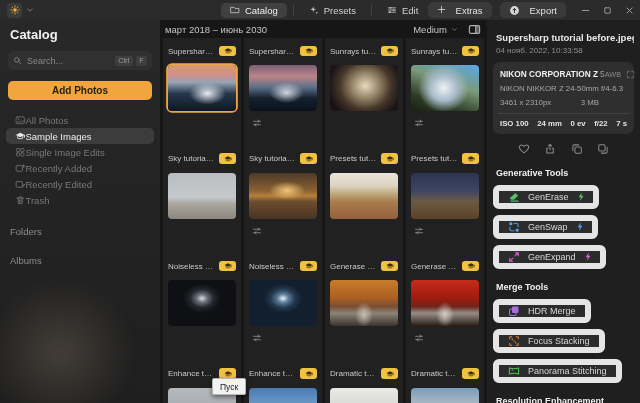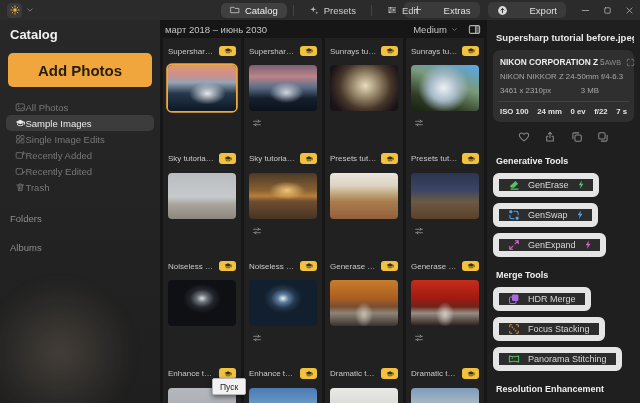--- a/index.html
+++ b/index.html
@@ -11,37 +11,37 @@
   .titlebar { position:absolute; top:0; left:0; right:0; height:20px; background:#2b2b2b; display:flex; align-items:center; z-index:30; }
   .logo { width:15px; height:15px; margin-left:7px; border-radius:4px; background:#3a3a3a; display:flex; align-items:center; justify-content:center; }
   .logo .icon { width:10px; height:10px; color:#f0b23c; }
   .chev { width:8px; height:8px; color:#9a9a9a; margin-left:4px; }
   .tabs { position:absolute; left:50%; transform:translateX(-48%); display:flex; align-items:center; gap:2px; }
   .tab { display:flex; align-items:center; gap:5px; padding:2px 9px; border-radius:5px; font-size:9.5px; color:#cfcfcf; cursor:default; }
   .tab.active { background:#404040; color:#f0f0f0; }
   .tab .icon { width:10px; height:10px; color:#c0c0c0; }
   .sep { width:1px; height:11px; background:#444; margin:0 4px; }
   .tb-right { margin-left:auto; display:flex; align-items:center; }
-  .pill { display:flex; align-items:flex-start; gap:22px; background:#3a3a3a; border:none; color:#e0e0e0; font-size:9.5px; font-family:inherit; border-radius:5px; padding:2.5px 9px; margin-right:8px; }
+  .pill { display:flex; align-items:flex-start; gap:10px; background:#3a3a3a; border:none; color:#e0e0e0; font-size:9.5px; font-family:inherit; border-radius:5px; padding:2.5px 9px; margin-right:8px; }
   .pill .icon { width:9px; height:9px; color:#e0e0e0; }
   .pill .icon.big { width:11px; height:11px; }
   .winctl { display:flex; align-items:center; }
   .winbtn { width:22px; height:20px; display:flex; align-items:center; justify-content:center; color:#b8b8b8; }
   .winbtn .icon { width:9px; height:9px; }
 
   
   .sidebar { position:absolute; top:20px; left:0; width:160px; bottom:0; background:linear-gradient(180deg,#282828 0%,#242424 40%,#1f1f1f 100%); overflow:hidden; z-index:10; }
   .sidebar::after { content:''; position:absolute; left:-25px; bottom:-35px; width:170px; height:170px; background:radial-gradient(circle, rgba(150,132,112,.30), transparent 62%); filter:blur(6px); pointer-events:none; }
   .sb-title { font-size:13px; font-weight:bold; color:#f2f2f2; padding:7px 0 0 10px; }
   .searchbox { margin:9px 8px 0; height:19px; background:#303030; border-radius:5px; display:flex; align-items:center; padding:0 5px; }
   .searchbox .icon { width:9px; height:9px; color:#8f8f8f; flex:none; }
   .searchbox input { flex:1; min-width:0; background:transparent; border:none; outline:none; color:#d8d8d8; font-size:9px; margin-left:5px; font-family:inherit; }
   .searchbox input::placeholder { color:#8a8a8a; }
   .key { background:#3e3e3e; color:#9c9c9c; font-size:7px; border-radius:2px; padding:1.5px 3.5px; margin-left:3px; flex:none; }
-  .addbtn { display:block; width:144px; margin:11px auto 0; height:34px; background:#f0a63c; color:#241d08; border:none; border-radius:5px; font-size:15px; font-weight:bold; font-family:inherit; }
+  .addbtn { display:block; width:144px; margin:11px auto 0; height:19px; background:#f0a63c; color:#241d08; border:none; border-radius:5px; font-size:10px; font-weight:bold; font-family:inherit; }
   .nav { margin-top:12px; }
   .nav-item { display:flex; align-items:center; height:16px; margin:0 6px; padding-left:9px; border-radius:5px; color:#787878; font-size:9.5px; }
   .nav-item .icon { width:10.5px; height:10.5px; color:#6e6e6e; flex:none; }
   .nav-item.sel { background:#3c3c3c; color:#ececec; }
   .nav-item.sel .icon { color:#e8e8e8; }
   .sb-section { color:#8d8d8d; font-size:9.5px; padding-left:10px; margin-top:18px; }
 
   
   .gridarea { position:absolute; left:160px; top:20px; right:153px; bottom:0; background:#161616; overflow:hidden; }
   .grid-head { position:absolute; top:0; left:0; right:0; height:18px; display:flex; align-items:center; padding:0 6px 0 5px; }
@@ -175,20 +175,31 @@
                 <path d="M3 3l8 8M11 3l-8 8"></path>
               </svg>
             </span>
           </span>
       </div>
     </div>
   </header>
 
   <aside class="sidebar">
     <div class="sb-title">Catalog</div>
+    <div class="searchbox">
+      <span class="icon">
+          <svg viewBox="0 0 14 14" fill="none" stroke="currentColor" stroke-width="1.2" stroke-linecap="round" stroke-linejoin="round">
+            <circle cx="6" cy="6" r="3.6"></circle>
+            <path d="M8.8 8.8L12.2 12.2"></path>
+          </svg>
+        </span>
+      <input placeholder="Search..." style="">
+      <span class="key">Ctrl</span>
+      <span class="key">F</span>
+    </div>
     <button class="addbtn">Add Photos</button>
     <div class="nav" id="nav-list">
         <div class="nav-item">
     <span class="icon">
             <svg viewBox="0 0 14 14" fill="none" stroke="currentColor" stroke-width="1.2" stroke-linecap="round" stroke-linejoin="round">
               <rect x="1.5" y="2.5" width="11" height="9" rx="1.6"></rect>
               <circle cx="4.8" cy="5.6" r="1" fill="currentColor" stroke="none"></circle>
               <path d="M3 10.6l2.8-2.8 2 2 2.4-2.4 2.3 2.3"></path>
             </svg>
           </span>
@@ -577,20 +588,21 @@
     </div>
     <div class="thumb" style="background: radial-gradient(42% 55% at 50% 95%, rgb(56, 50, 42) 0%, rgba(56, 50, 42, 0) 72%) 0% 0% / cover, linear-gradient(rgb(124, 156, 186) 0%, rgb(170, 185, 197) 35%, rgb(142, 156, 162) 60%, rgb(92, 88, 79) 100%);"></div>
 
   </div>
       </div>
     <div class="tooltip">Пуск</div>
   </main>
 
   <aside class="inspector">
     <div class="filename">Supersharp tutorial before.jpeg</div>
+    <div class="datetime">04 нояб. 2022, 10:33:58</div>
     <div class="exif-card">
       <div class="exif-row1">
         <span class="camera">NIKON CORPORATION Z</span>
         <span class="camnum">5</span>
         <span class="awb">AWB</span>
         <span class="icon cropmarks">
             <svg viewBox="0 0 14 14" fill="none" stroke="currentColor" stroke-width="1.2" stroke-linecap="round" stroke-linejoin="round">
               <path d="M2 5V3.6c0-.9.7-1.6 1.6-1.6H5M9 2h1.4c.9 0 1.6.7 1.6 1.6V5M12 9v1.4c0 .9-.7 1.6-1.6 1.6H9M5 12H3.6c-.9 0-1.6-.7-1.6-1.6V9"></path>
             </svg>
           </span>

